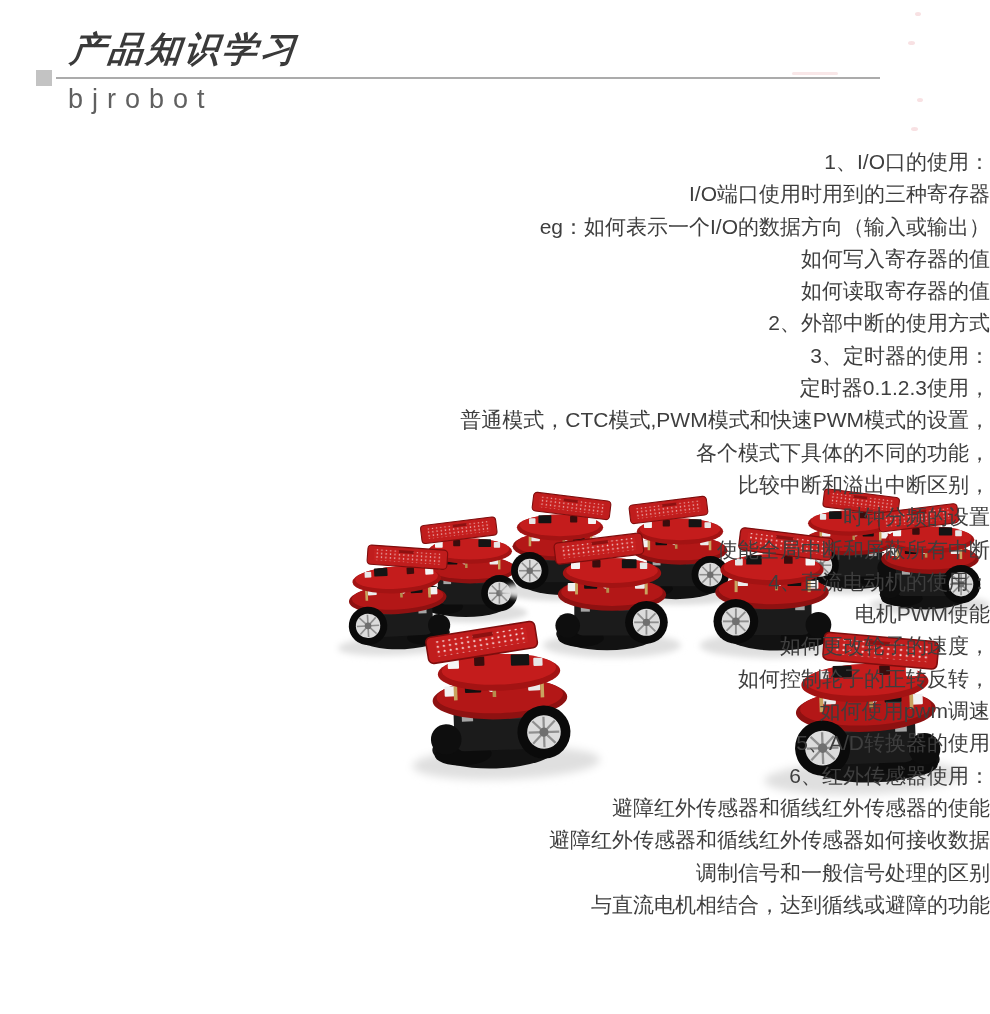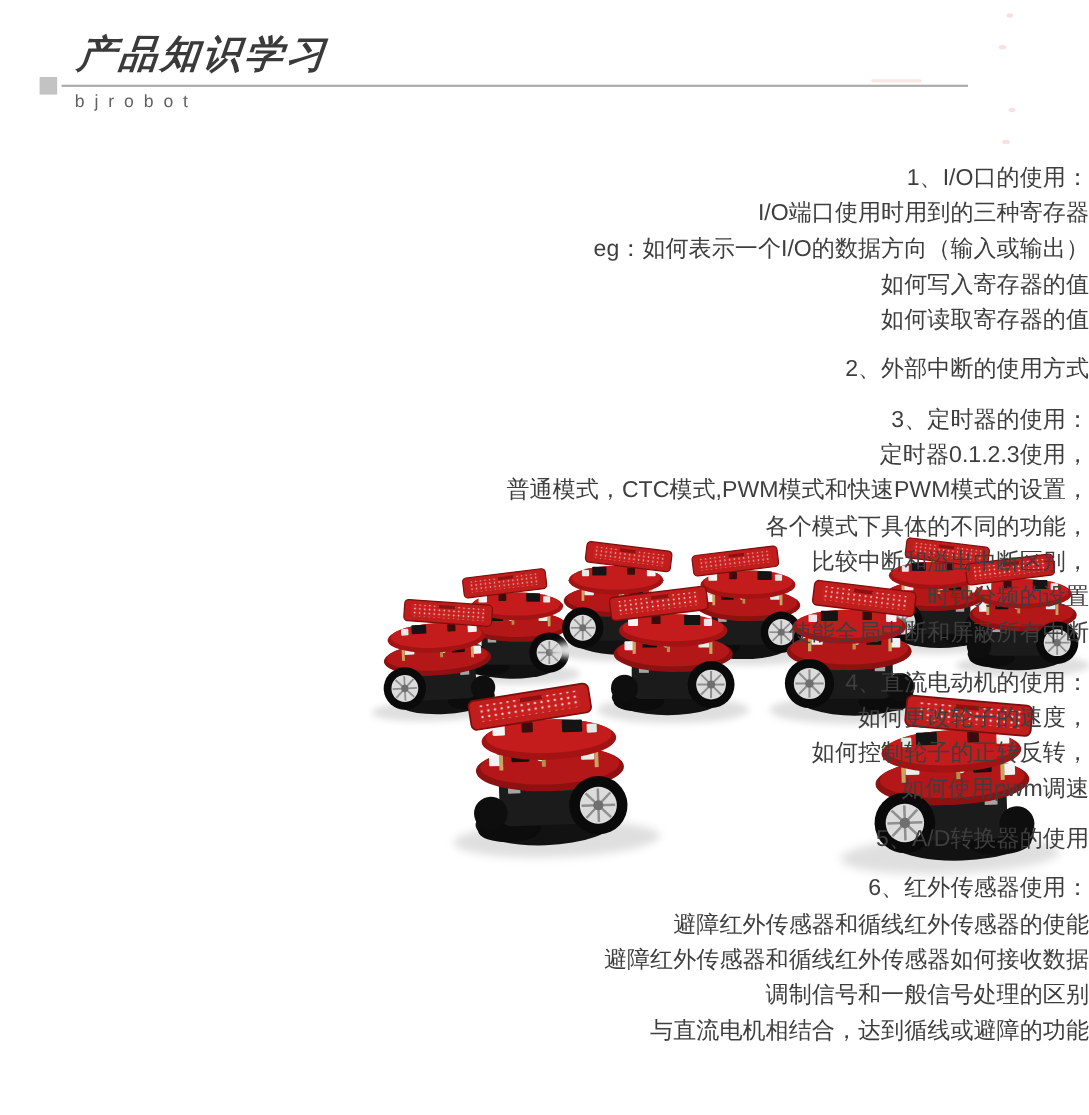--- a/index.html
+++ b/index.html
@@ -19,41 +19,41 @@
   .hdr-square{
     position:absolute;left:36px;top:70px;width:16px;height:16px;
     background:#c3c3c3;
   }
   .hdr-rule{
     position:absolute;left:56px;top:77px;width:824px;height:2px;
     background:#ababab;
   }
   .hdr-brand{
     position:absolute;left:68px;top:84px;
-    font-size:16px;color:#606060;letter-spacing:9px;
+    font-size:27px;color:#606060;letter-spacing:9px;
     white-space:nowrap;
   }
   
   .speck{position:absolute;background:#f2c9cc;border-radius:50%;opacity:.55;}
   .speck.s1{left:915px;top:12px;width:6px;height:4px;}
   .speck.s2{left:908px;top:41px;width:7px;height:4px;}
   .speck.s3{left:917px;top:98px;width:6px;height:4px;}
   .speck.s4{left:911px;top:127px;width:7px;height:4px;}
   .speck.s5{left:792px;top:72px;width:46px;height:3px;border-radius:2px;opacity:.45;}
   
   .doc{
     position:absolute;left:0;top:146px;width:990px;
     font-size:21px;color:#3e3e3e;
   }
   .ln{height:32.3px;line-height:32.3px;white-space:nowrap;text-align:right;}
   .ln.hd{padding-left:76px;}
   .ln.sub{padding-left:67px;}
   .ln.eg{padding-left:68px;}
   .ln.egsub{padding-left:114px;}
-  .ln.g{margin-top:13px;}
+  .ln.g{}
   .ln .pfx{display:inline-block;}
   .ln.hd .pfx{min-width:31px;}
   .ln.eg .pfx{min-width:49px;}
   
   .photo{
     position:absolute;left:330px;top:440px;width:660px;height:360px;
   }
   .sh{fill:#dfdfdf;filter:url(#soft);}
 </style>
 </head>
@@ -184,20 +184,21 @@
 
   <div class="ln hd g"><span class="pfx">3、</span><span>定时器的使用：</span></div>
   <div class="ln sub"><span>定时器0.1.2.3使用，</span></div>
   <div class="ln sub"><span>普通模式，CTC模式,PWM模式和快速PWM模式的设置，</span></div>
   <div class="ln sub"><span>各个模式下具体的不同的功能，</span></div>
   <div class="ln sub"><span>比较中断和溢出中断区别，</span></div>
   <div class="ln sub"><span>时钟分频的设置</span></div>
   <div class="ln sub"><span>使能全局中断和屏蔽所有中断</span></div>
 
   <div class="ln hd g"><span class="pfx">4、</span><span>直流电动机的使用：</span></div>
+  <div class="ln sub"><span>电机PWM使能</span></div>
   <div class="ln sub"><span>如何更改轮子的速度，</span></div>
   <div class="ln sub"><span>如何控制轮子的正转反转，</span></div>
   <div class="ln sub"><span>如何使用pwm调速</span></div>
 
   <div class="ln hd g"><span class="pfx">5、</span><span>A/D转换器的使用</span></div>
 
   <div class="ln hd g"><span class="pfx">6、</span><span>红外传感器使用：</span></div>
   <div class="ln sub"><span>避障红外传感器和循线红外传感器的使能</span></div>
   <div class="ln sub"><span>避障红外传感器和循线红外传感器如何接收数据</span></div>
   <div class="ln sub"><span>调制信号和一般信号处理的区别</span></div>

